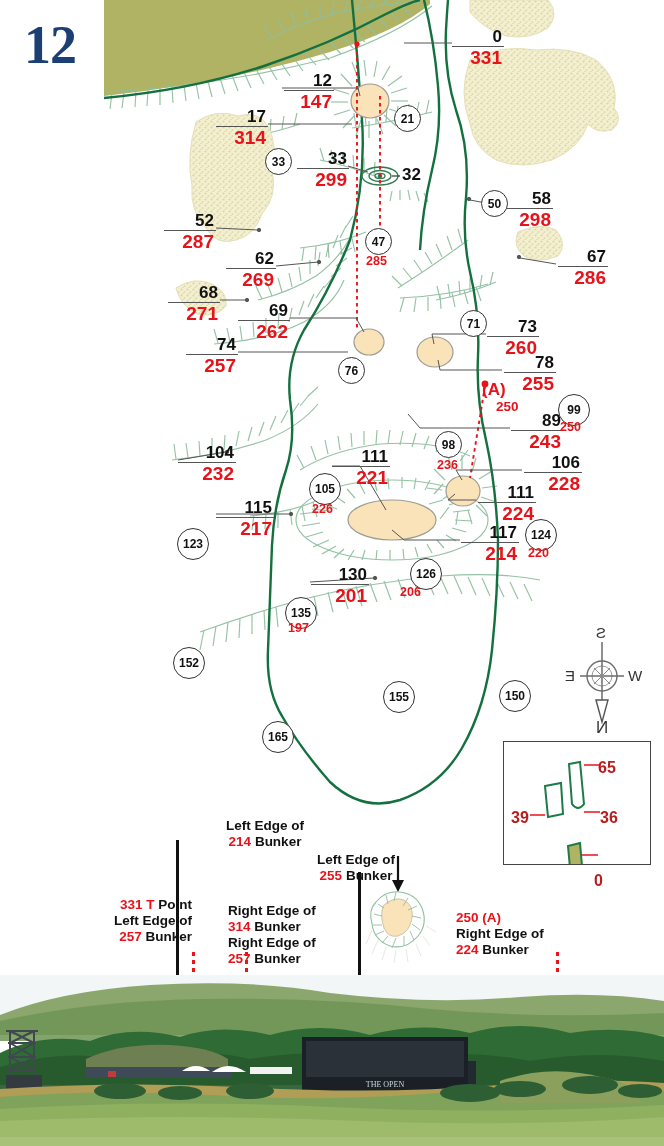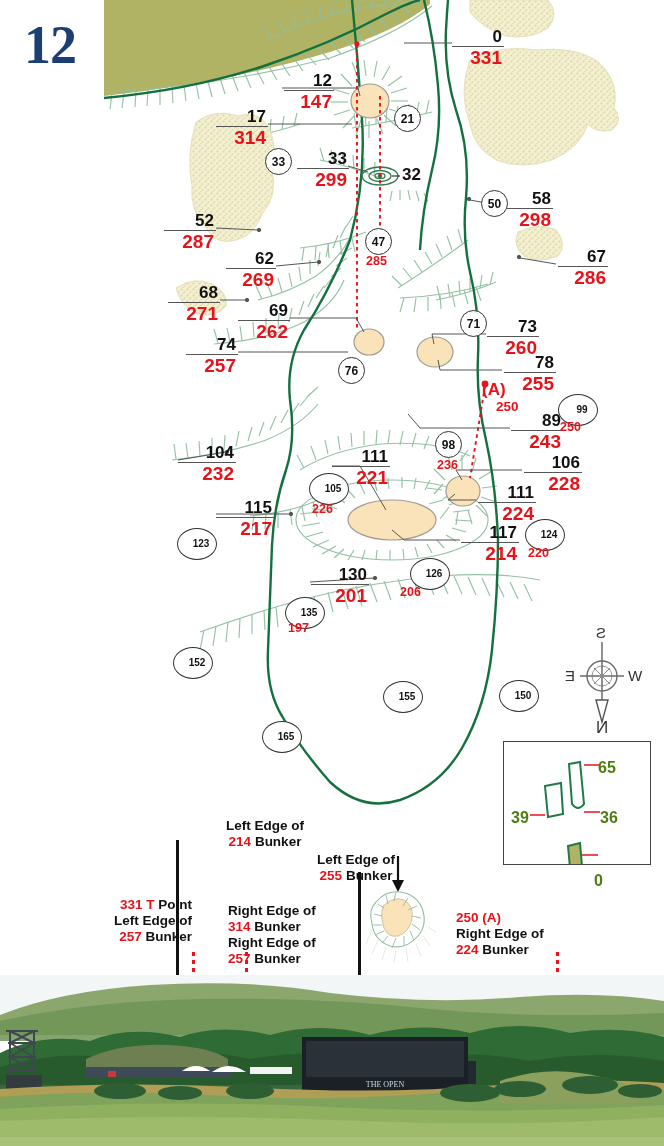--- a/index.html
+++ b/index.html
@@ -22,36 +22,36 @@
   .ymark .rule{height:1px;background:#555;width:100%;}
 
   
   .pnum{position:absolute;font-weight:700;font-size:17px;color:#111;line-height:1;}
 
   
   .pill{position:absolute;border:1.4px solid #333;border-radius:50%;
         background:#fff;color:#111;font-weight:700;text-align:center;
         line-height:1;display:flex;align-items:center;justify-content:center;}
   .pill.s{width:25px;height:25px;font-size:12px;}
-  .pill.m{width:30px;height:30px;font-size:10px;padding-left:8px;}
+  .pill.m{width:30px;height:30px;font-size:12px;}
   .pillsub{position:absolute;color:#e8131a;font-weight:700;font-size:12.5px;line-height:1;}
 
   
   .aimlbl{position:absolute;color:#e8131a;font-weight:700;font-size:17px;line-height:1;}
   .aimsub{position:absolute;color:#e8131a;font-weight:700;font-size:13.5px;line-height:1;}
 
   
   #compass{position:absolute;left:546px;top:626px;width:112px;height:114px;}
   #compass .cl{position:absolute;font-size:15px;color:#333;font-family:"Liberation Sans",sans-serif;
       transform:scaleX(-1);font-weight:400;}
 
   
   #tee-inset{position:absolute;left:503px;top:741px;width:146px;height:122px;
       border:1.6px solid #444;background:#fff;}
-  .teelbl{position:absolute;color:#4d7c0f;font-weight:700;font-size:16px;line-height:1;}
+  .teelbl{position:absolute;color:#b91c1c;font-weight:700;font-size:16px;line-height:1;}
 
   
   .callout{position:absolute;font-weight:700;font-size:13.5px;line-height:1.18;color:#111;}
   .callout .r{color:#e8131a;}
 
   
   .stick{position:absolute;width:3px;background:#111;}
   .stick.white{background:#fff;}
   .dstick{position:absolute;width:3px;
       background:repeating-linear-gradient(to bottom,#e8131a 0 4px,transparent 4px 8px);}

